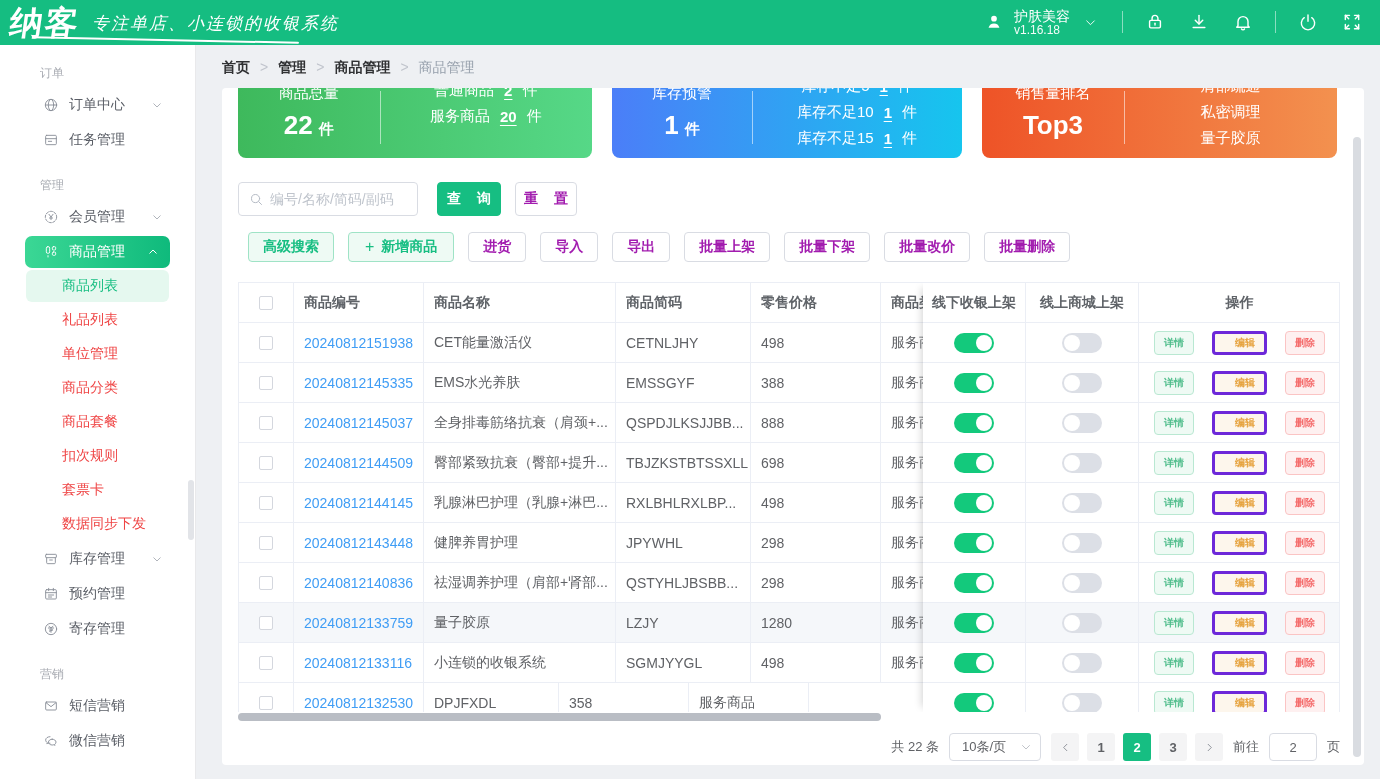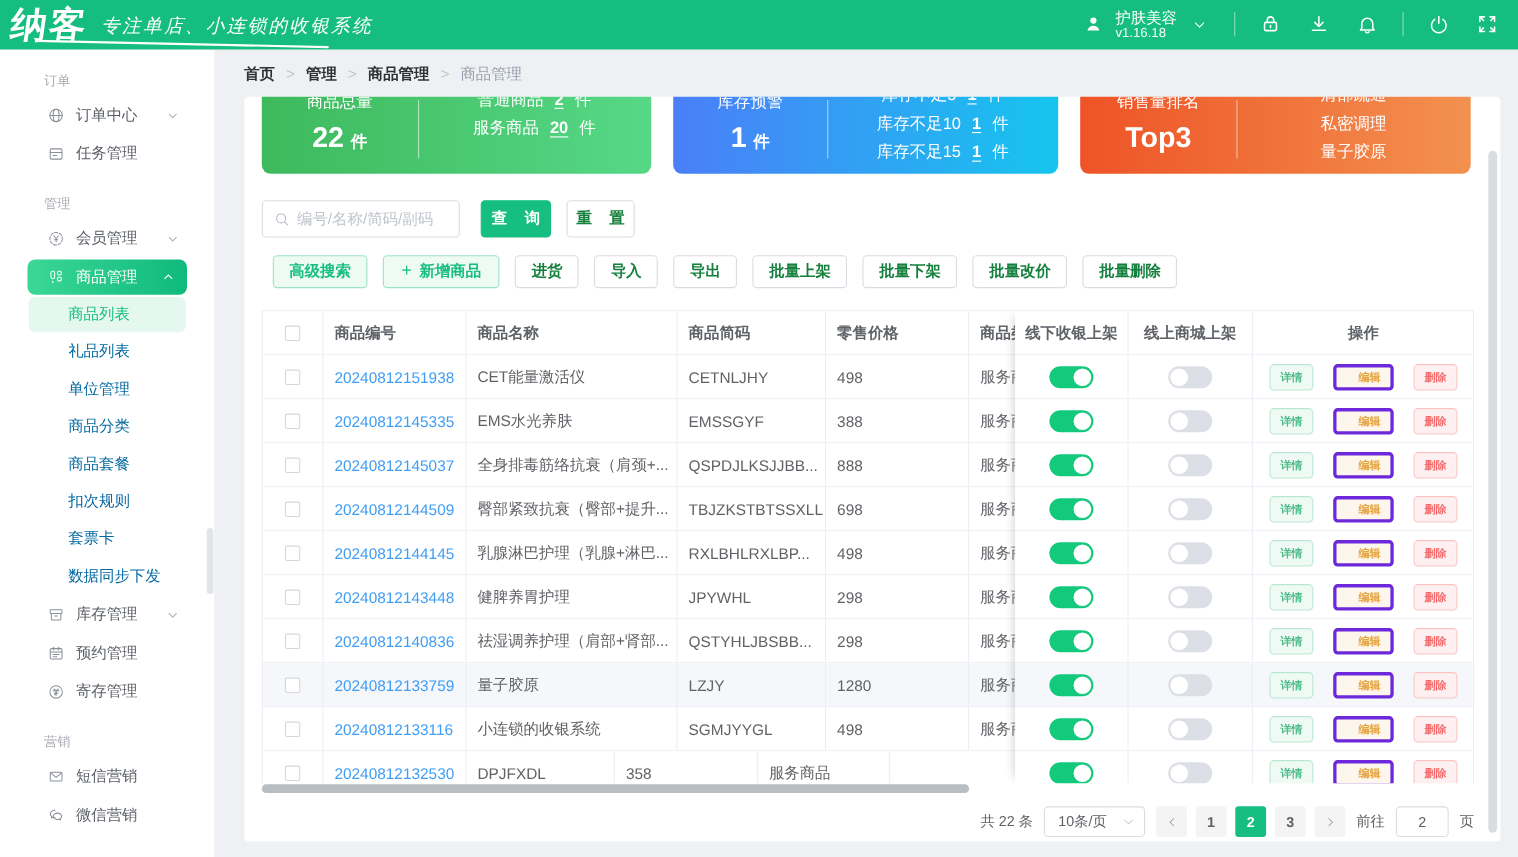--- a/index.html
+++ b/index.html
@@ -21,21 +21,21 @@
   
   .sidebar{position:absolute;left:0;top:45px;width:196px;height:734px;background:#fff;border-right:1px solid #e9e9eb;overflow:hidden;z-index:20;}
   .sec-label{font-size:12px;color:#a8abb2;margin:20px 0 6px 40px;}
   .nav-item{display:flex;align-items:center;height:34px;margin:1px 0;padding-left:42px;font-size:14px;color:#5a5e66;cursor:pointer;position:relative;}
   .nav-item .nicon{width:17px;height:17px;margin-right:10px;display:flex;align-items:center;justify-content:center;color:#8a8f99;}
   .nav-item .nicon svg{stroke:currentColor;fill:none;stroke-width:1.4;stroke-linecap:round;stroke-linejoin:round;}
   .nav-item .chev{margin-left:26px;color:#b0b4bb;display:flex;}
   .nav-item.active-parent{background:linear-gradient(90deg,#3bd795,#0fba7c);border-radius:7px;margin:2px 25px;padding-left:17px;color:#fff;height:32px;}
   .nav-item.active-parent .nicon{color:#fff;}
   .nav-item.active-parent .chev{color:#fff;margin-left:22px;}
-  .subitem{height:32px;margin:2px 26px;border-radius:6px;display:flex;align-items:center;padding-left:36px;font-size:14px;color:#0369a1;cursor:pointer;}
+  .subitem{height:32px;margin:2px 26px;border-radius:6px;display:flex;align-items:center;padding-left:36px;font-size:14px;color:#ef4444;cursor:pointer;}
   .subitem.active{background:#e5f8ef;color:#17be82;}
   .side-scroll{position:absolute;right:1px;top:435px;width:6px;height:60px;border-radius:3px;background:#e2e4e8;}
   
   .main{position:absolute;left:196px;top:45px;right:0;bottom:0;background:#eef0f3;}
   .breadcrumb{position:absolute;left:26px;top:14px;font-size:14px;color:#303133;display:flex;align-items:center;}
   .crumb{font-weight:700;color:#303133;cursor:pointer;}
   .crumb.last{font-weight:400;color:#97a0ac;cursor:default;}
   .crumb:not(.last)::after{content:">";font-weight:400;color:#c0c4cc;margin:0 10px;}
   .panel{position:absolute;left:26px;top:43px;width:1142px;height:677px;background:#fff;border-radius:4px;overflow:hidden;}
   .panel-vscroll{position:absolute;right:3px;top:49px;width:8px;height:620px;border-radius:4px;background:#d9dce1;z-index:9;}
@@ -54,21 +54,21 @@
   .crow{height:26px;display:flex;align-items:center;font-size:15px;gap:10px;}
   .crow .num{font-weight:700;text-decoration:underline;text-underline-offset:3px;}
   .right.pt16{padding-top:16px;}
   .right.pt12{padding-top:12px;}
   
   .search-row{position:absolute;left:16px;top:94px;display:flex;align-items:center;height:34px;}
   .search-box{width:180px;height:34px;border:1px solid #d9dce3;border-radius:4px;display:flex;align-items:center;padding:0 10px;gap:6px;background:#fff;}
   .search-box svg{stroke:#b4bac4;fill:none;stroke-width:1.6;stroke-linecap:round;}
   .search-box input{border:none;outline:none;width:130px;font-size:14px;color:#303133;}
   .search-box input::placeholder{color:#bfc4cc;}
-  .btn{display:inline-flex;align-items:center;justify-content:center;height:34px;border-radius:4px;font-size:14px;cursor:pointer;border:1px solid #d9dce3;background:#fff;color:#15803d;font-weight:700;}
+  .btn{display:inline-flex;align-items:center;justify-content:center;height:34px;border-radius:4px;font-size:14px;cursor:pointer;border:1px solid #d9dce3;background:#fff;color:#a21caf;font-weight:700;}
   .btn-primary{background:#16be82;border-color:#16be82;color:#fff;width:64px;letter-spacing:6px;padding-left:6px;margin-left:19px;}
   .btn-reset{width:62px;letter-spacing:6px;padding-left:6px;margin-left:14px;}
   .toolbar-row{position:absolute;left:26px;top:144px;display:flex;align-items:center;gap:14px;height:30px;}
   .btn-sm{height:30px;padding:0 14px;font-size:14px;}
   .btn-plain{background:#eefaf4;border:1px solid #9fe3c6;color:#17be82;}
   .btn-add{padding:0 16px;gap:7px;}
   .plus{font-size:16px;font-weight:400;line-height:1;}
   
   .table-wrap{position:absolute;left:16px;top:194px;width:1102px;height:430px;display:flex;overflow:hidden;border:1px solid #ebeef5;border-bottom:none;}
   .tleft{width:684px;overflow:hidden;flex:none;}

